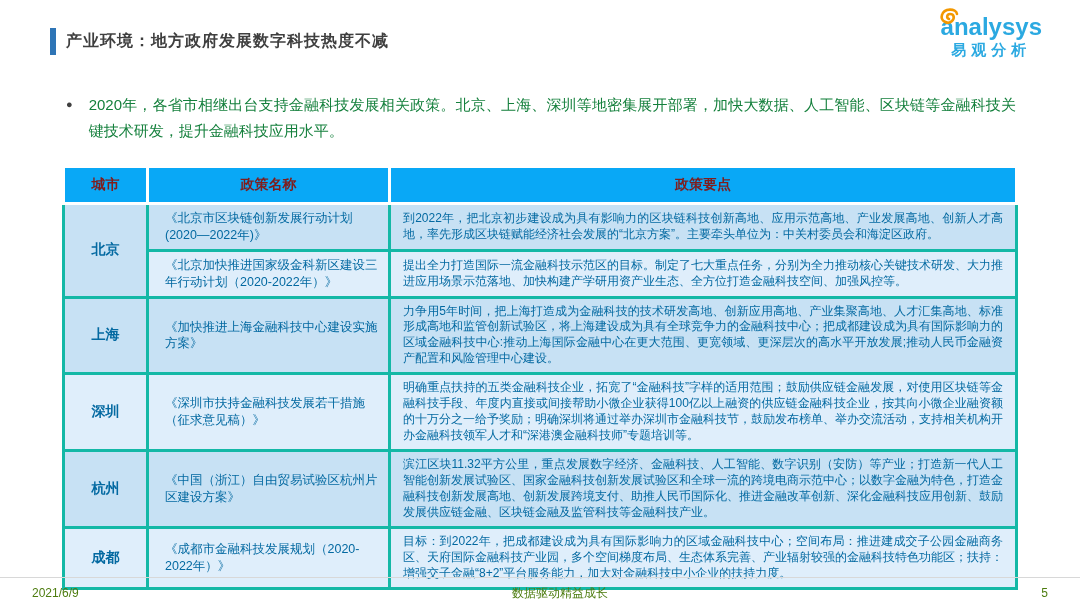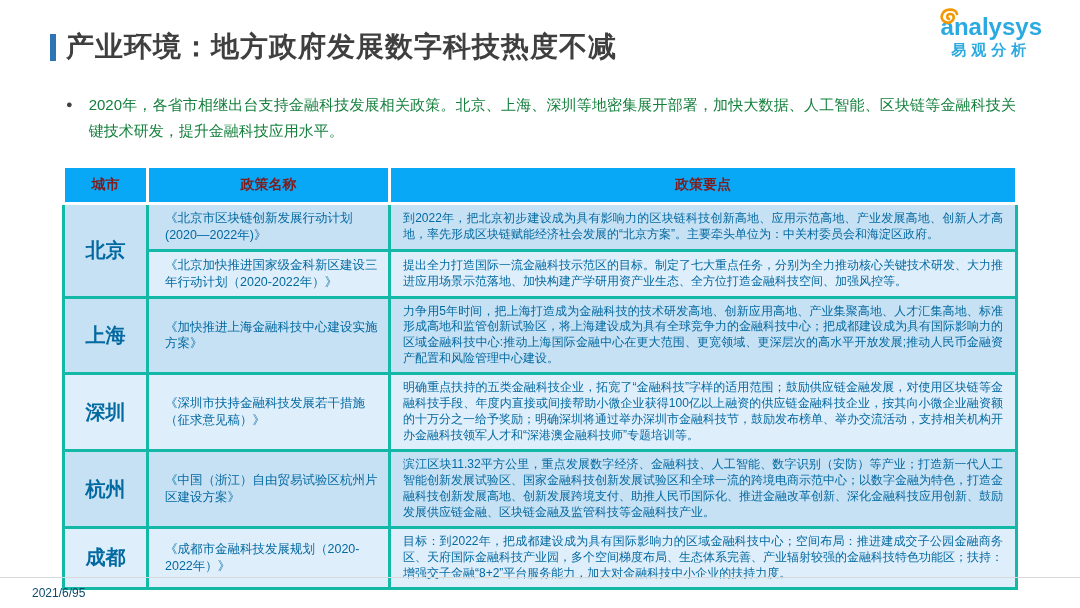--- a/index.html
+++ b/index.html
@@ -3,52 +3,52 @@
 <meta charset="utf-8">
 <style>
   html,body{margin:0;padding:0;background:#fff;}
   .slide{
     position:relative;width:1080px;height:608px;background:#fff;overflow:hidden;
     font-family:"Liberation Sans","DejaVu Sans",sans-serif;color:#404040;
   }
   
   .title-row{position:absolute;left:50px;top:28px;display:flex;align-items:center;gap:10px;}
   .accent-bar{width:6px;height:27px;background:var(--accent-bar);}
-  .page-title{font-size:28px;font-weight:bold;color:#3f3f3f;letter-spacing:1px;}
+  .page-title{font-size:16px;font-weight:bold;color:#3f3f3f;letter-spacing:1px;}
   .logo{position:absolute;right:38px;top:14px;text-align:center;line-height:1.1;}
   .logo-row{position:relative;display:inline-block;}
   .swirl{position:absolute;left:-4px;top:-8px;}
   .logo-word{font-size:24px;font-weight:bold;color:var(--brand-blue);letter-spacing:0px;}
   .logo-cn{font-size:15px;font-weight:bold;color:var(--brand-blue);letter-spacing:5px;margin-top:2px;}
   
   .bullet-row{position:absolute;left:66px;top:92px;width:950px;display:flex;gap:16px;}
   .bullet-dot{font-size:11px;line-height:24px;color:#404040;flex:0 0 auto;}
   .bullet-text{margin:0;font-size:15px;line-height:1.75;color:#15803d;text-align:justify;}
   
   .table-title{position:absolute;left:0;top:139px;width:100%;text-align:center;
     font-size:15px;font-weight:bold;color:#3f3f3f;}
   .policy-table{position:absolute;left:62px;top:165px;width:956px;border-collapse:collapse;table-layout:fixed;}
   .policy-table th{background:var(--header-bg);color:#7f1d1d;font-size:14px;font-weight:bold;
     padding:8px 4px;border:3px solid #fff;text-align:center;}
   .policy-table td{border:3px solid #14b8a6;vertical-align:middle;color:#0369a1;}
   .col-city{width:84px;}
   .col-name{width:242px;}
-  .policy-table td.city{text-align:center;font-weight:bold;font-size:20px;}
+  .policy-table td.city{text-align:center;font-weight:bold;font-size:14px;}
   .policy-table td.name{font-size:12.5px;line-height:1.35;padding:5px 8px 5px 16px;}
   .policy-table td.points{font-size:12px;line-height:1.33;padding:5px 12px;text-align:justify;}
   .dark{background:var(--row-dark);}
   .light{background:var(--row-light);}
   
   .watermark{position:absolute;left:330px;top:300px;width:500px;text-align:center;
     font-size:120px;font-weight:bold;color:var(--brand-blue);opacity:0.07;
     pointer-events:none;user-select:none;}
   
   .footer{position:absolute;left:0;bottom:0;width:100%;height:31px;border-top:1px solid #d8d8d8;
     display:flex;align-items:center;box-sizing:border-box;padding:0 32px;
-    font-size:12px;color:#0c4a6e;}
+    font-size:12px;color:#4d7c0f;}
   .footer-center{flex:1;text-align:center;}
 </style>
 </head>
 <body>
 
 <div class="slide">
 
   <div class="watermark">analysys</div>
 
   <div class="title-row">
@@ -113,16 +113,17 @@
         <tr>
           <td class="city light" rowspan="1">成都</td>
           <td class="name light">《成都市金融科技发展规划（2020-2022年）》</td>
           <td class="points light">目标：到2022年，把成都建设成为具有国际影响力的区域金融科技中心；空间布局：推进建成交子公园金融商务区、天府国际金融科技产业园，多个空间梯度布局、生态体系完善、产业辐射较强的金融科技特色功能区；扶持：增强交子金融“8+2”平台服务能力，加大对金融科技中小企业的扶持力度。</td>
         </tr>
       </tbody>
   </table>
 
   <div class="footer">
     <span>2021/6/9</span>
+    <span class="footer-center">数据驱动精益成长</span>
     <span>5</span>
   </div>
 
 </div>
 
 </body></html>

